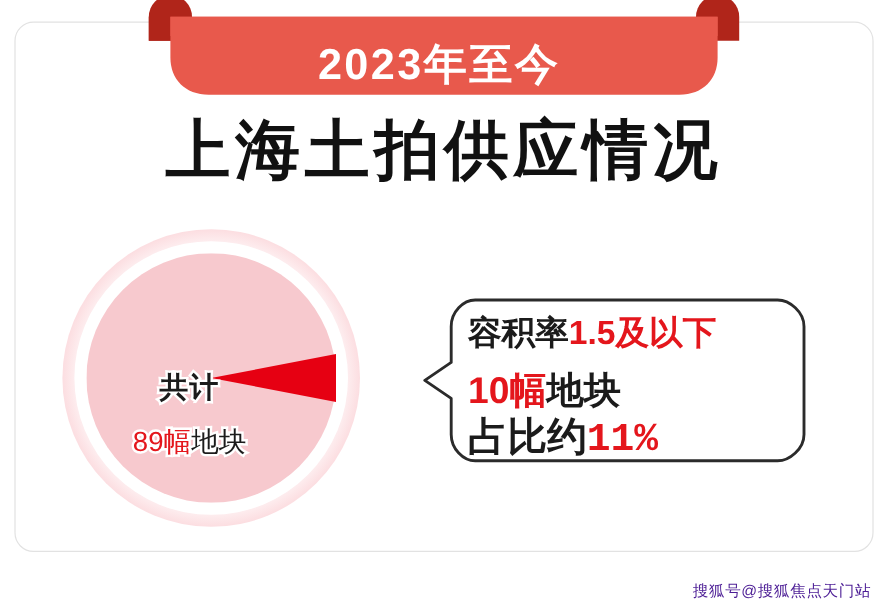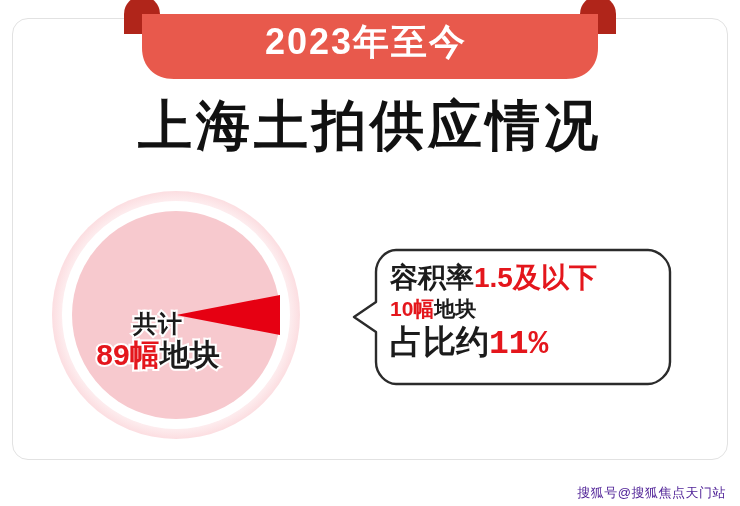--- a/index.html
+++ b/index.html
@@ -35,21 +35,21 @@
     left: 0;
     top: 0;
     width: 740px;
     height: 100px;
     pointer-events: none;
   }
   .banner-svg { display: block; }
   .banner-text {
     position: absolute;
     left: 0;
-    top: 20px;
+    top: 32px;
     width: 732px;
     text-align: center;
     color: #ffffff;
     font-size: 36px;
     font-weight: 700;
     letter-spacing: 2px;
     line-height: 44px;
     white-space: nowrap;
   }
 
@@ -117,24 +117,24 @@
     font-size: 24px;
     font-weight: 700;
     color: #1b1b1b;
     -webkit-text-stroke: 4px #ffffff;
     paint-order: stroke fill;
     letter-spacing: 1px;
     margin-top: 27px;
   }
   .cc-line2 {
     display: block;
-    font-size: 30px;
-    font-weight: 700;
+    font-size: 23px;
+    font-weight: 400;
     letter-spacing: 0px;
-    margin-top: 0;
+    margin-top: 18px;
   }
   .cc-line2 .num {
     color: #e4161c;
     -webkit-text-stroke: 4px #ffffff;
     paint-order: stroke fill;
   }
   .cc-line2 .word {
     color: #1b1b1b;
     -webkit-text-stroke: 4px #ffffff;
     paint-order: stroke fill;
@@ -159,21 +159,21 @@
   }
   .co-line {
     display: block;
     font-size: 29px;
     font-weight: 700;
     letter-spacing: 0px;
   }
   .co-line .blk { color: #1b1b1b; }
   .co-line .red { color: #e4161c; }
   .co-l1 { font-size: 28px; }
-  .co-l2 { font-size: 21px; margin-top: 3px; }
+  .co-l2 { font-size: 31px; margin-top: 14px; }
   .co-l3 { font-size: 33px; margin-top: 4px; font-family: Liberation Mono, monospace; }
 
   
   .watermark {
     position: absolute;
     right: 14px;
     bottom: 4px;
     font-size: 13px;
     color: #4c1d95;
     letter-spacing: 0.5px;

